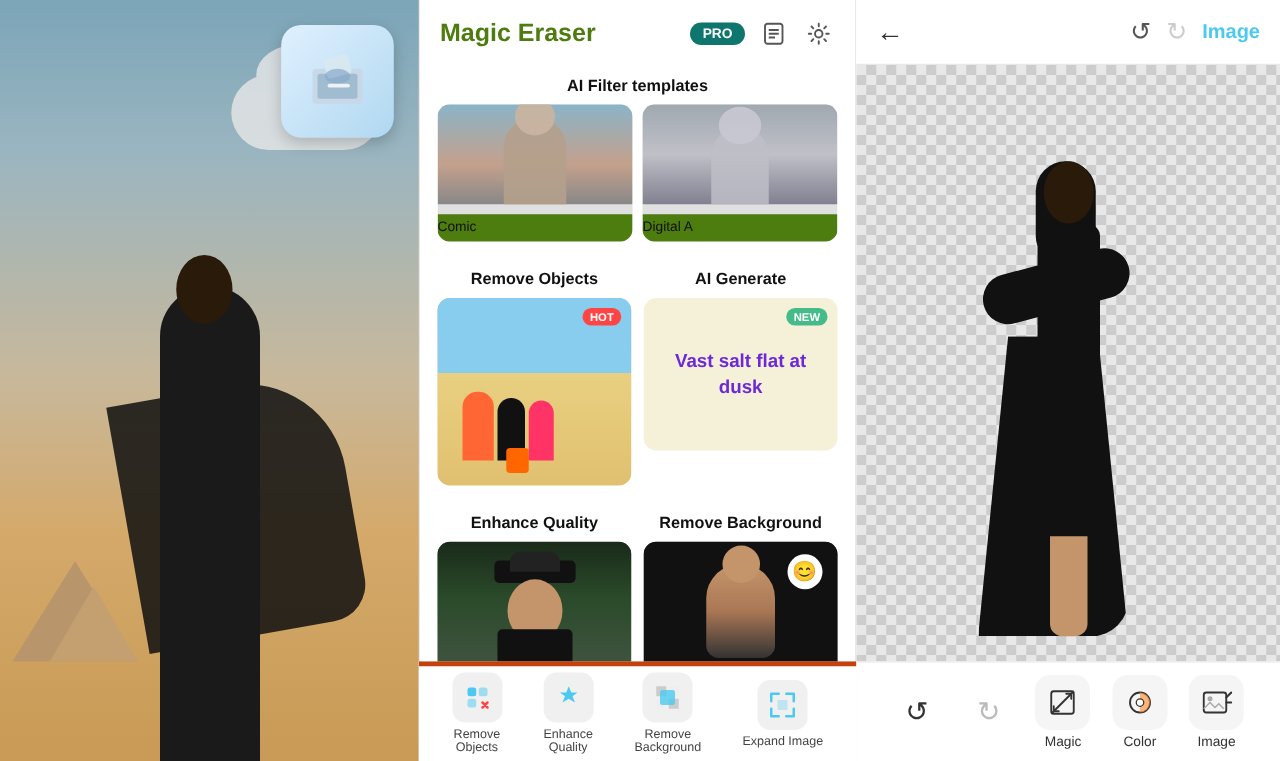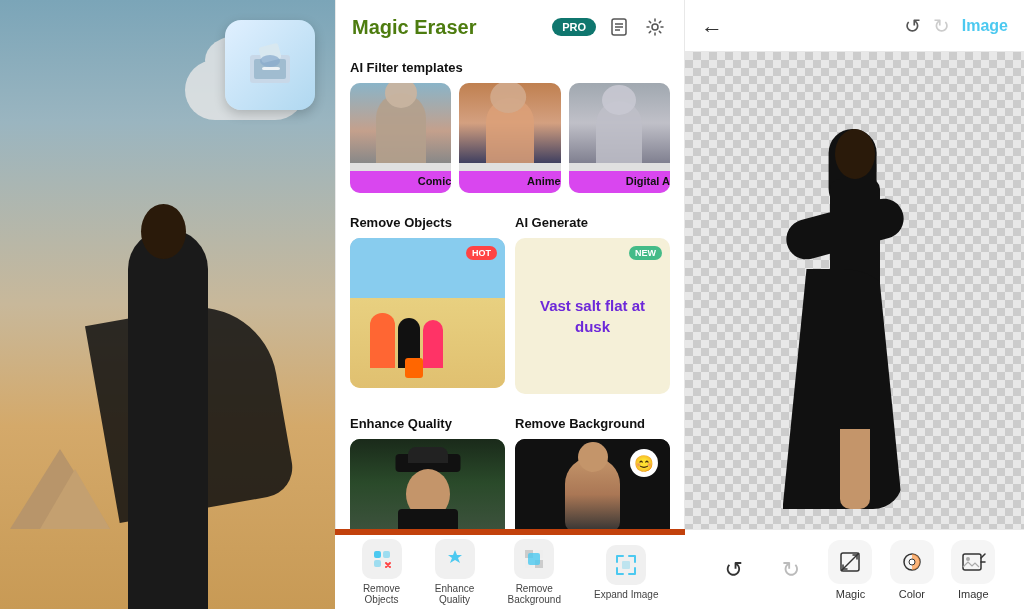--- a/index.html
+++ b/index.html
@@ -155,46 +155,47 @@
     .eraser-content {
       flex: 1;
       overflow-y: auto;
       padding: 0 14px 80px;
     }
     .section-title {
       font-size: 13px;
       font-weight: 600;
       color: #111;
       margin: 10px 0 8px;
+      text-align: center;
     }
     .filter-templates {
       display: flex;
       gap: 8px;
       overflow: hidden;
     }
     .filter-card {
       flex: 1;
       min-width: 90px;
       border-radius: 10px;
       overflow: hidden;
       position: relative;
       height: 110px;
       background: #e0e0e0;
     }
     .filter-card .card-label {
       position: absolute;
       bottom: 0;
       left: 0;
       right: 0;
-      text-align: right;
+      text-align: left;
       font-size: 11px;
-      font-weight: 700;
+      font-weight: 400;
       color: #111;
       padding: 4px 0 6px;
-      background: #d946ef;
+      background: #4d7c0f;
     }
     
     .fc-comic { background: linear-gradient(180deg, #8ab4c8 0%, #c4a08c 60%, #888 100%); }
     .fc-anime { background: linear-gradient(180deg, #c08050 0%, #d4a080 50%, #404060 100%); }
     .fc-digital { background: linear-gradient(180deg, #a0a8b0 0%, #c0c0c8 50%, #808090 100%); }
     .row-two-col {
       display: flex;
       gap: 10px;
       margin-bottom: 0;
     }
@@ -215,21 +216,21 @@
       right: 8px;
       background: #ff4444;
       color: #fff;
       font-size: 9px;
       font-weight: 700;
       padding: 2px 6px;
       border-radius: 8px;
     }
     .ai-gen-card {
       width: 100%;
-      height: 156px;
+      height: 122px;
       border-radius: 10px;
       background: #f5f0d8;
       display: flex;
       flex-direction: column;
       align-items: center;
       justify-content: center;
       position: relative;
       padding: 12px;
     }
     .new-badge {
@@ -271,21 +272,21 @@
     }
 
     
     .eraser-bottom-bar {
       position: absolute;
       bottom: 0;
       left: 335px;
       width: 350px;
       height: 80px;
       background: #fff;
-      border-top: 6px solid #c2410c;
+      border-top: 4px solid #c2410c;
       display: flex;
       align-items: center;
       justify-content: space-around;
       padding: 0 10px;
     }
     .bottom-tool {
       display: flex;
       flex-direction: column;
       align-items: center;
       gap: 4px;
@@ -586,27 +587,20 @@
     <div class="filter-templates">
       <div class="filter-card">
         <div class="fc-comic" style="width:100%;height:80px;position:relative">
 
           <div style="position:absolute;bottom:0;left:50%;transform:translateX(-50%);width:50px;height:70px;background:rgba(180,160,140,0.9);border-radius:25px 25px 0 0;"></div>
           <div style="position:absolute;bottom:55px;left:50%;transform:translateX(-50%);width:32px;height:30px;background:rgba(200,180,160,0.95);border-radius:50%;"></div>
         </div>
         <div class="card-label">Comic</div>
       </div>
       <div class="filter-card">
-        <div class="fc-anime" style="width:100%;height:80px;position:relative">
-          <div style="position:absolute;bottom:0;left:50%;transform:translateX(-50%);width:48px;height:65px;background:rgba(220,160,120,0.85);border-radius:24px 24px 0 0;"></div>
-          <div style="position:absolute;bottom:50px;left:50%;transform:translateX(-55%);width:36px;height:32px;background:rgba(210,170,140,0.9);border-radius:50%;"></div>
-        </div>
-        <div class="card-label">Anime</div>
-      </div>
-      <div class="filter-card">
         <div class="fc-digital" style="width:100%;height:80px;position:relative">
           <div style="position:absolute;bottom:0;left:50%;transform:translateX(-50%);width:46px;height:62px;background:rgba(190,190,200,0.85);border-radius:23px 23px 0 0;"></div>
           <div style="position:absolute;bottom:48px;left:50%;transform:translateX(-50%);width:34px;height:30px;background:rgba(200,200,210,0.9);border-radius:50%;"></div>
         </div>
         <div class="card-label">Digital A</div>
       </div>
     </div>
 
     <div class="row-two-col" style="margin-top:12px;">
       <div class="section-block">

